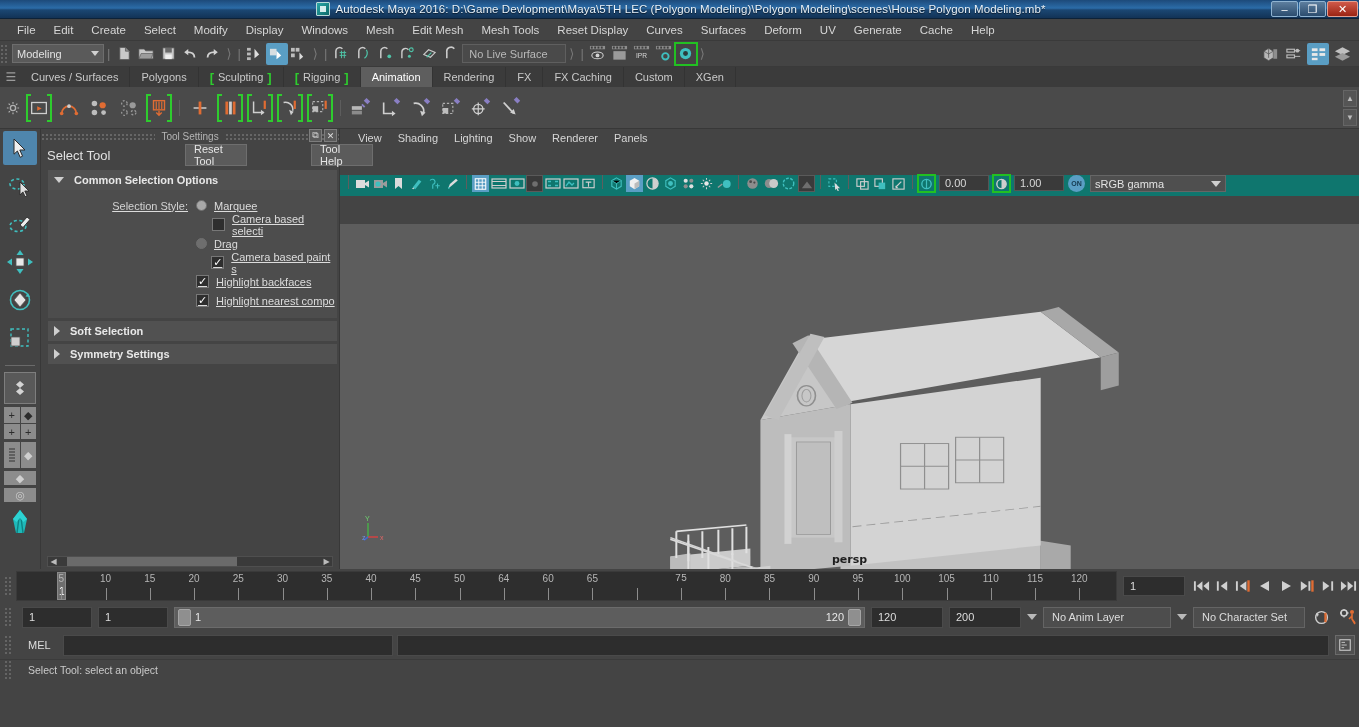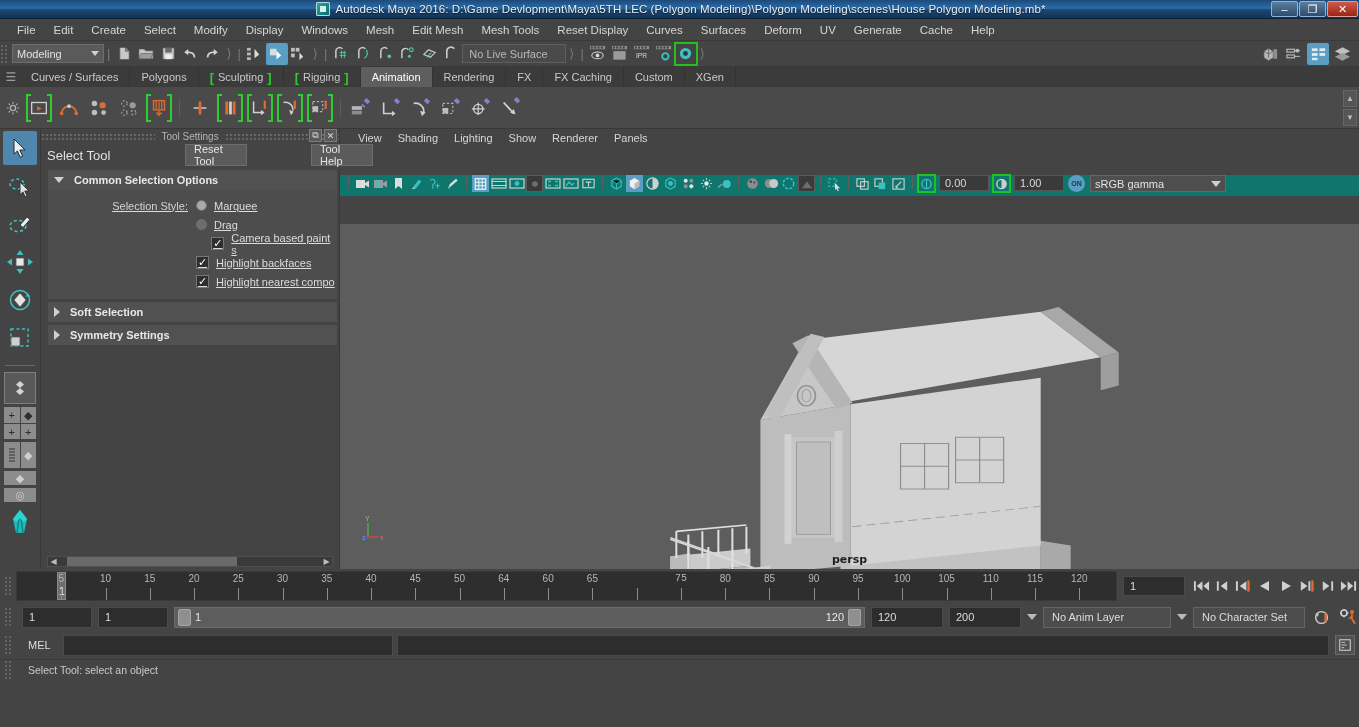--- a/index.html
+++ b/index.html
@@ -703,20 +703,26 @@
 
       <div class="frame-head">
         <span class="tri down"></span>
         <span>Common Selection Options</span>
       </div>
       <div class="frame-body">
         <div class="frow">
           <div class="flabel">Selection Style:</div>
           <span class="radio"></span>
           <span>Marquee</span>
+        </div>
+        <div class="frow">
+          <div class="flabel"></div>
+          <span style="width:18px"></span>
+          <span class="chk"></span>
+          <span>Camera based selecti</span>
         </div>
         <div class="frow">
           <div class="flabel"></div>
           <span class="radio on"></span>
           <span>Drag</span>
         </div>
         <div class="frow">
           <div class="flabel"></div>
           <span style="width:18px"></span>
           <span class="chk">✓</span>

